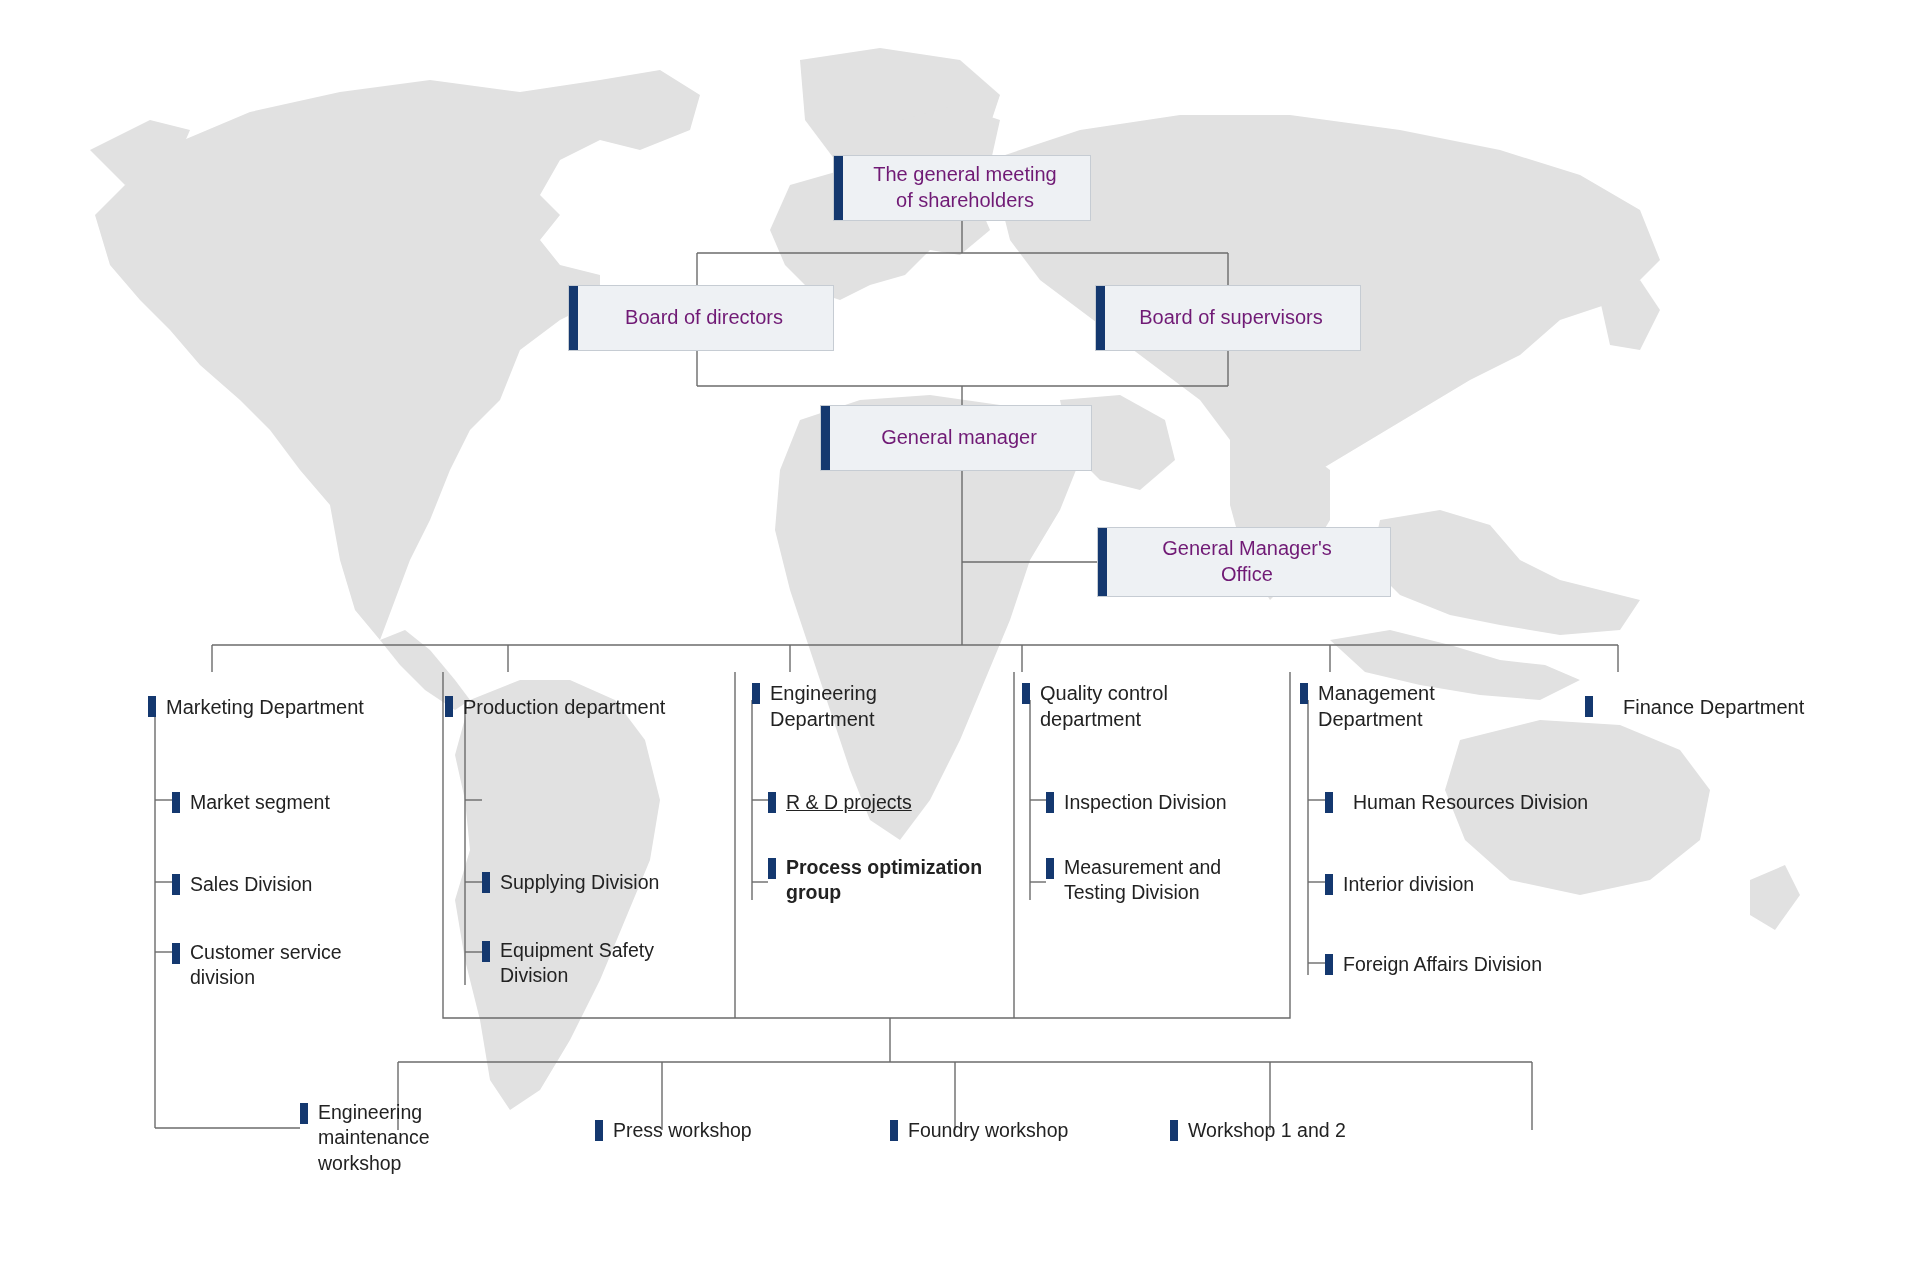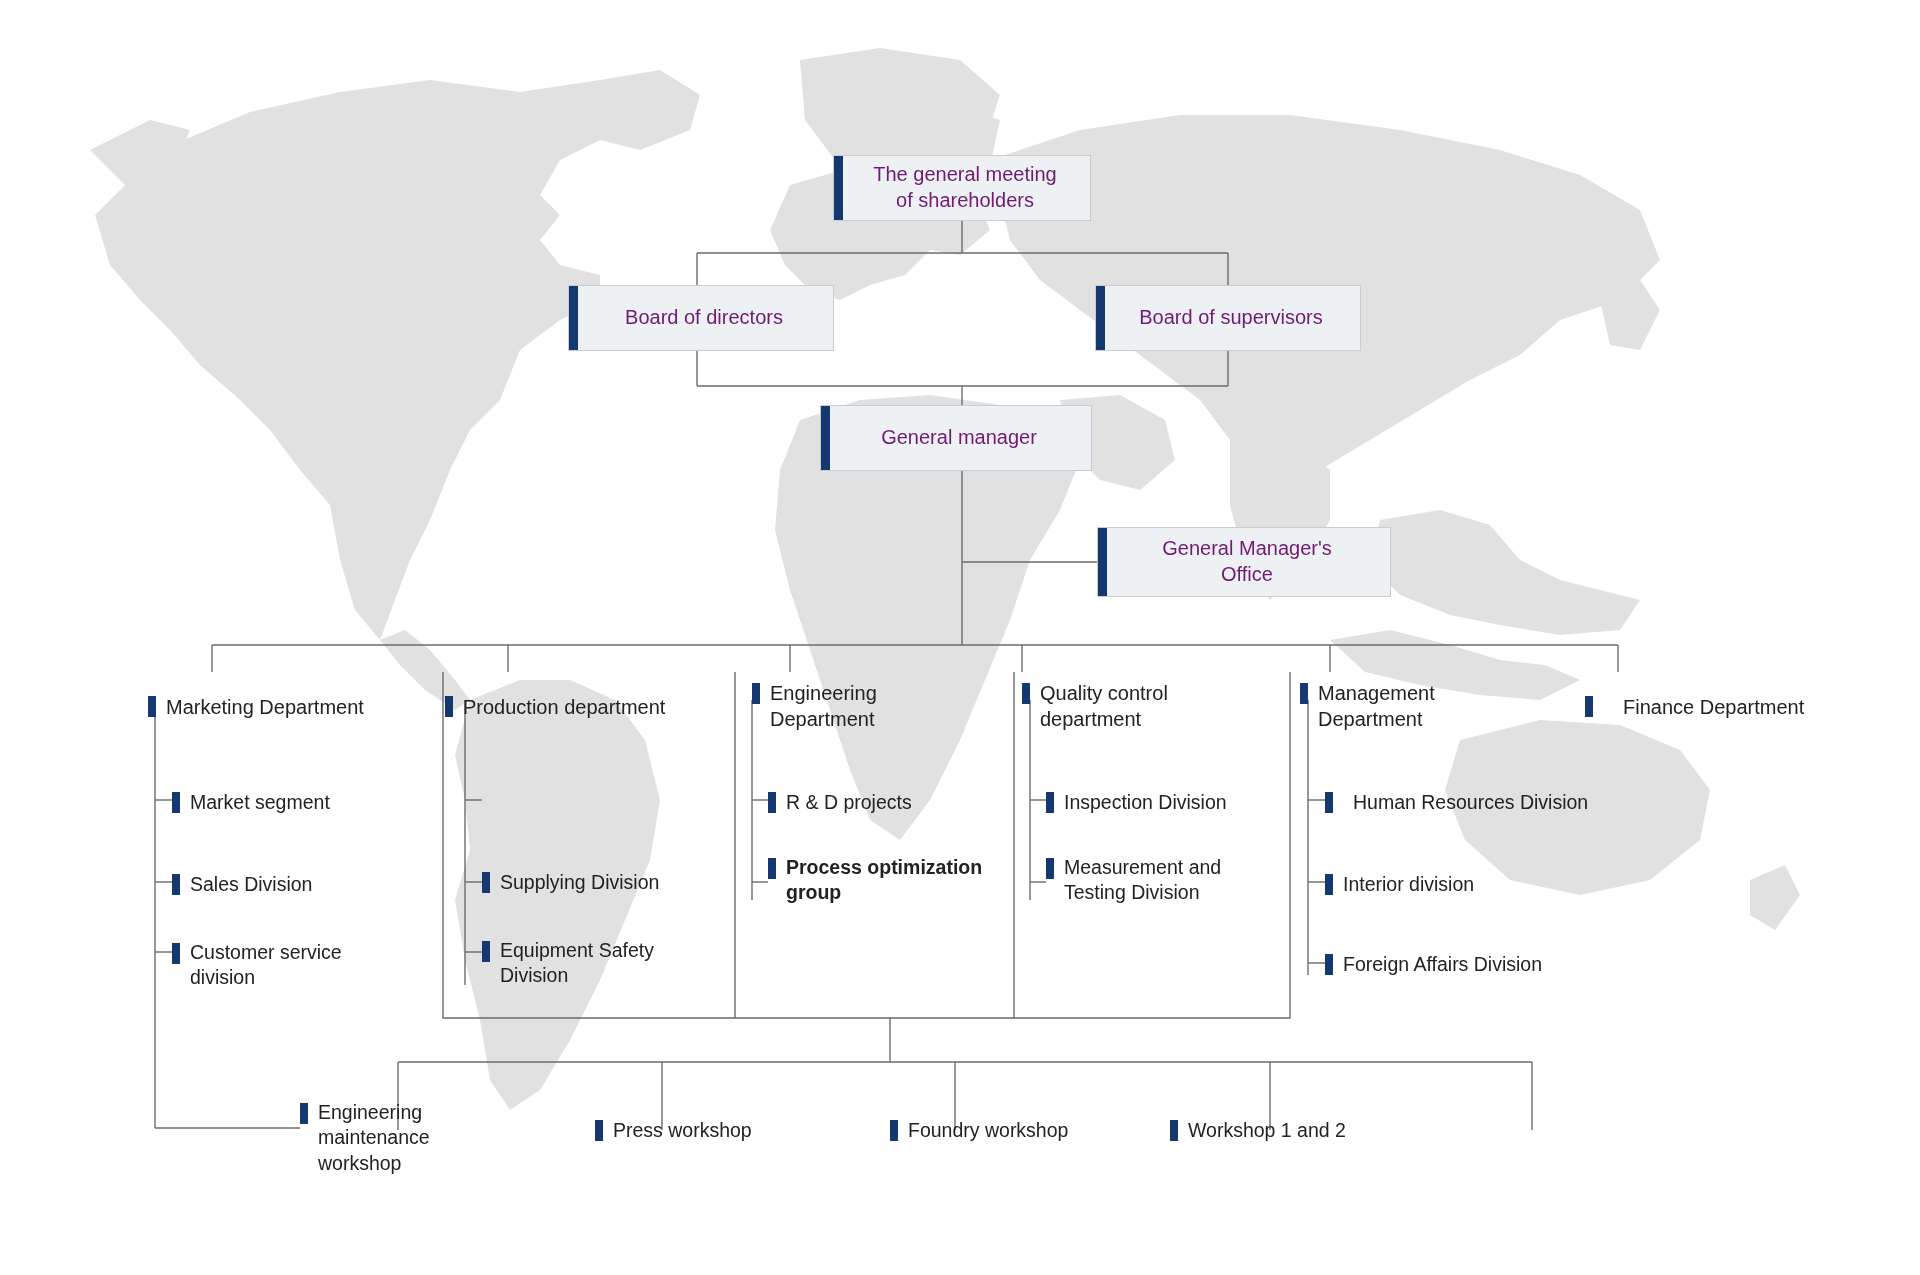--- a/index.html
+++ b/index.html
@@ -229,21 +229,21 @@
 
   <div class="lbl" style="left:482px;top:870px;width:230px;">
     <span class="tick"></span>
     <span>Supplying Division</span>
   </div>
   <div class="lbl two" style="left:482px;top:938px;width:200px;">
     <span class="tick"></span>
     <span>Equipment Safety Division</span>
   </div>
 
-  <div class="lbl" style="left:768px;top:790px;width:230px;">
+  <div class="lbl" style="left:768px;top:790px;width:230px;text-decoration:underline;">
     <span class="tick"></span>
     <span>R &amp; D projects</span>
   </div>
   <div class="lbl two" style="left:768px;top:855px;width:220px;font-weight:bold;">
     <span class="tick"></span>
     <span>Process optimization group</span>
   </div>
 
   <div class="lbl" style="left:1046px;top:790px;width:230px;">
     <span class="tick"></span>

